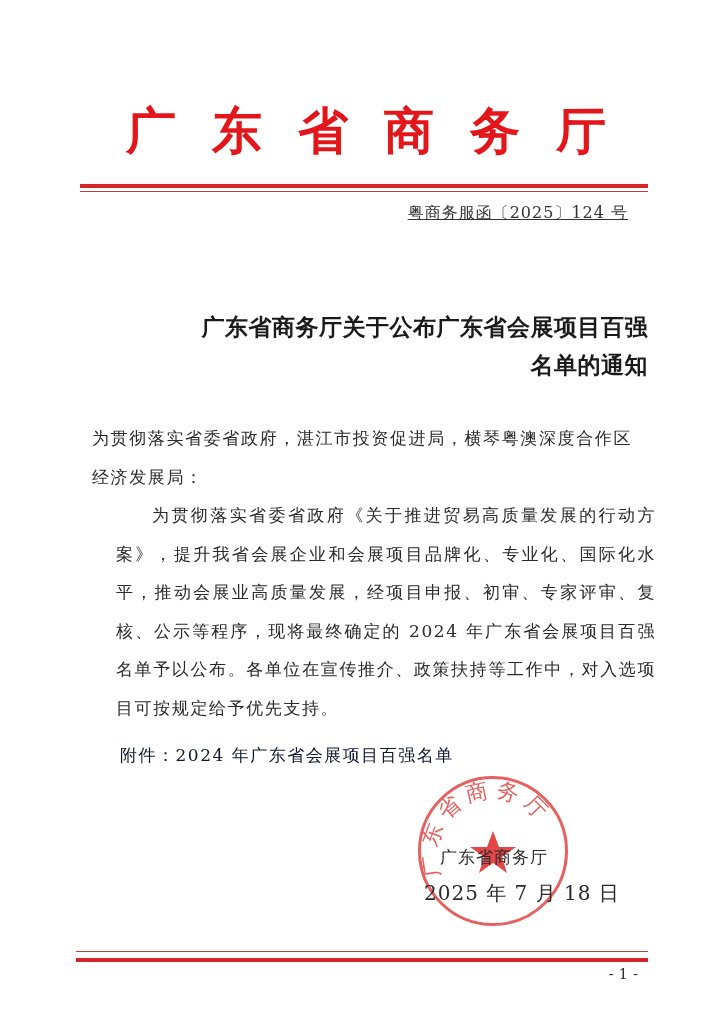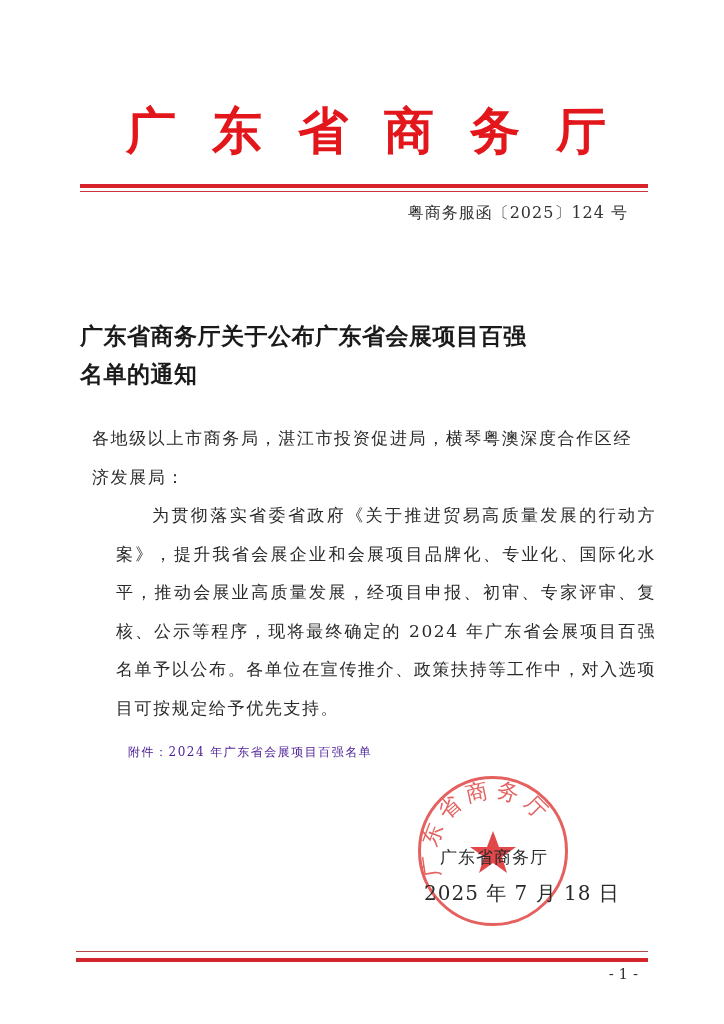--- a/index.html
+++ b/index.html
@@ -12,33 +12,33 @@
     display: flex; justify-content: space-between; align-items: center;
     padding: 0 42px 0 46px; box-sizing: border-box;
   }
   .masthead span {
     font-family: "DejaVu Serif", serif; font-weight: bold; font-size: 50px;
     color: #e3161c; line-height: 1;
   }
   .rule-top-thick { position: absolute; left: 80px; width: 568px; top: 184px; height: 4px; background: #d9232a; }
   .rule-top-thin { position: absolute; left: 80px; width: 568px; top: 191px; height: 1px; background: #c9373c; }
   .docnum {
-    position: absolute; right: 96px; top: 203px; font-size: 16px; letter-spacing: 1px; color: #333;
+    position: absolute; right: 96px; top: 203px; font-size: 16px; letter-spacing: 1px; color: #333; text-decoration: underline;
   }
   .title {
-    position: absolute; left: 80px; width: 568px; top: 308px; text-align: left;
-    font-weight: bold; font-size: 23px; line-height: 38px; color: #1a1a1a; letter-spacing: 0.5px; margin-top: 9px;
+    position: absolute; left: 80px; width: 568px; top: 308px; text-align: right;
+    font-weight: bold; font-size: 23px; line-height: 38px; color: #1a1a1a; letter-spacing: 0.5px;
   }
   .body-text {
     position: absolute; left: 92px; width: 540px; font-size: 17px; line-height: 38.5px; color: #2a2a2a;
     letter-spacing: 1.6px; text-align: justify;
   }
   .addressee { top: 419px; }
   .para { top: 496px; text-indent: 36px; margin-left: 24px; }
-  .attach { position: absolute; left: 128px; top: 744px; font-size: 12px; color: #4c1d95; letter-spacing: 1.5px; }
+  .attach { position: absolute; left: 120px; top: 744px; font-size: 17px; color: #0f172a; letter-spacing: 1.5px; }
   .seal {
     position: absolute; left: 418px; top: 776px; width: 150px; height: 150px; border-radius: 50%;
     border: 3px solid #e25453; box-sizing: border-box; opacity: 0.92;
   }
   .seal svg { position: absolute; left: 0; top: 0; }
   .sign-org { position: absolute; left: 440px; top: 846px; font-size: 17px; color: #2a2a2a; letter-spacing: 1px; }
   .sign-date { position: absolute; left: 424px; top: 880px; font-size: 20px; color: #2a2a2a; letter-spacing: 1px; }
   .rule-bot-thin { position: absolute; left: 76px; width: 572px; top: 951px; height: 1px; background: #b0484a; }
   .rule-bot-thick { position: absolute; left: 76px; width: 572px; top: 958px; height: 4px; background: #d3232b; }
   .pagenum { position: absolute; right: 86px; top: 965px; font-size: 15px; color: #333; }
@@ -58,21 +58,21 @@
 <div class="rule-top-thick"></div>
 <div class="rule-top-thin"></div>
 
 <div class="docnum">粤商务服函〔2025〕124 号</div>
 
 <div class="title">
   <div>广东省商务厅关于公布广东省会展项目百强</div>
   <div>名单的通知</div>
 </div>
 
-<div class="body-text addressee">各地级以上市商务局，湛江市投资促进局，横琴粤澳深度合作区经济发展局：</div>
+<div class="body-text addressee">为贯彻落实省委省政府，湛江市投资促进局，横琴粤澳深度合作区经济发展局：</div>
 <div class="body-text para">为贯彻落实省委省政府《关于推进贸易高质量发展的行动方案》，提升我省会展企业和会展项目品牌化、专业化、国际化水平，推动会展业高质量发展，经项目申报、初审、专家评审、复核、公示等程序，现将最终确定的 2024 年广东省会展项目百强名单予以公布。各单位在宣传推介、政策扶持等工作中，对入选项目可按规定给予优先支持。</div>
 
 <div class="attach">附件：2024 年广东省会展项目百强名单</div>
 
 <div class="seal">
   <svg width="144" height="144" viewBox="0 0 144 144">
     <defs>
       <path id="sealArc" d="M 22 100 A 56 56 0 1 1 122 100"></path>
     </defs>
     <text font-size="22" fill="#e25453" font-family="DejaVu Serif, serif" letter-spacing="6">

